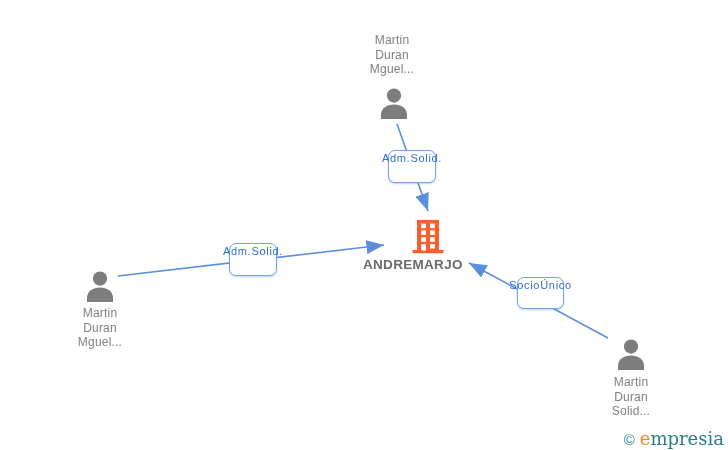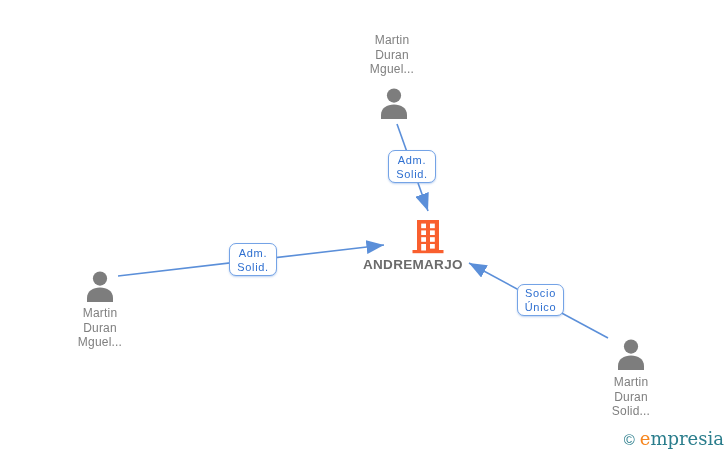--- a/index.html
+++ b/index.html
@@ -11,21 +11,21 @@
   .person-label{
     position:absolute;text-align:center;color:#7f7f7f;
     font-size:12px;line-height:14.5px;letter-spacing:.2px;
   }
   .icon-box{position:absolute;cursor:pointer;}
   .edge-label{
     position:absolute;box-sizing:border-box;background:#ffffff;
     border:1.5px solid #74a3e6;border-radius:7px;
     box-shadow:0 1px 2px rgba(110,155,220,.45);
     color:#2e6fd0;font-size:11px;line-height:14px;text-align:center;
-    letter-spacing:.7px;display:flex;flex-direction:column;justify-content:center;
+    letter-spacing:.7px;display:flex;flex-direction:row;justify-content:center;
   }
   .company-name{
     position:absolute;font-weight:bold;color:#6b6b6b;
     font-size:13.5px;line-height:16px;letter-spacing:.3px;
   }
   .logo{
     position:absolute;right:4px;bottom:2px;display:flex;align-items:baseline;gap:5px;
     cursor:pointer;
   }
   .logo-copy{color:#2a7d8c;font-size:15px;line-height:15px;}
@@ -104,21 +104,21 @@
     <div>Martin</div>
     <div>Duran</div>
     <div>Mguel...</div>
   </div>
 
   <div class="edge-label" style="left:229px;top:243px;width:48px;height:33px;">
     <div>Adm.</div>
     <div>Solid.</div>
   </div>
 
-  <div class="edge-label" style="left:517px;top:284px;width:47px;height:32px;">
+  <div class="edge-label" style="left:517px;top:277px;width:47px;height:32px;">
     <div>Socio</div>
     <div>Único</div>
   </div>
 
   <div class="icon-box" style="left:616px;top:339px;">
     <svg width="30" height="31" viewBox="0 0 30 31">
       <g fill="#7d7d7d">
         <circle cx="15" cy="7.6" r="7.1"></circle>
         <path d="M2,31 L2,27 C2,20.2 8,16.6 15,16.6 C22,16.6 28,20.2 28,27 L28,31 Z"></path>
       </g>

